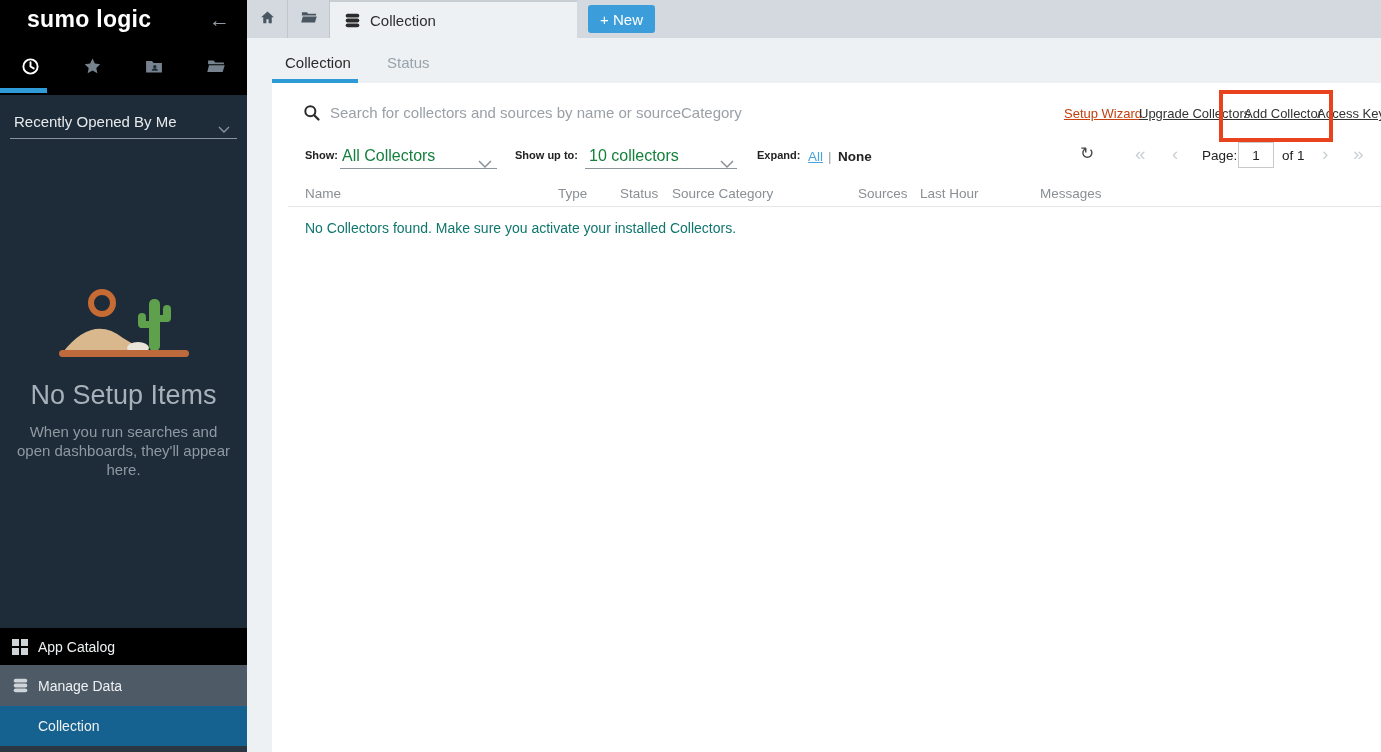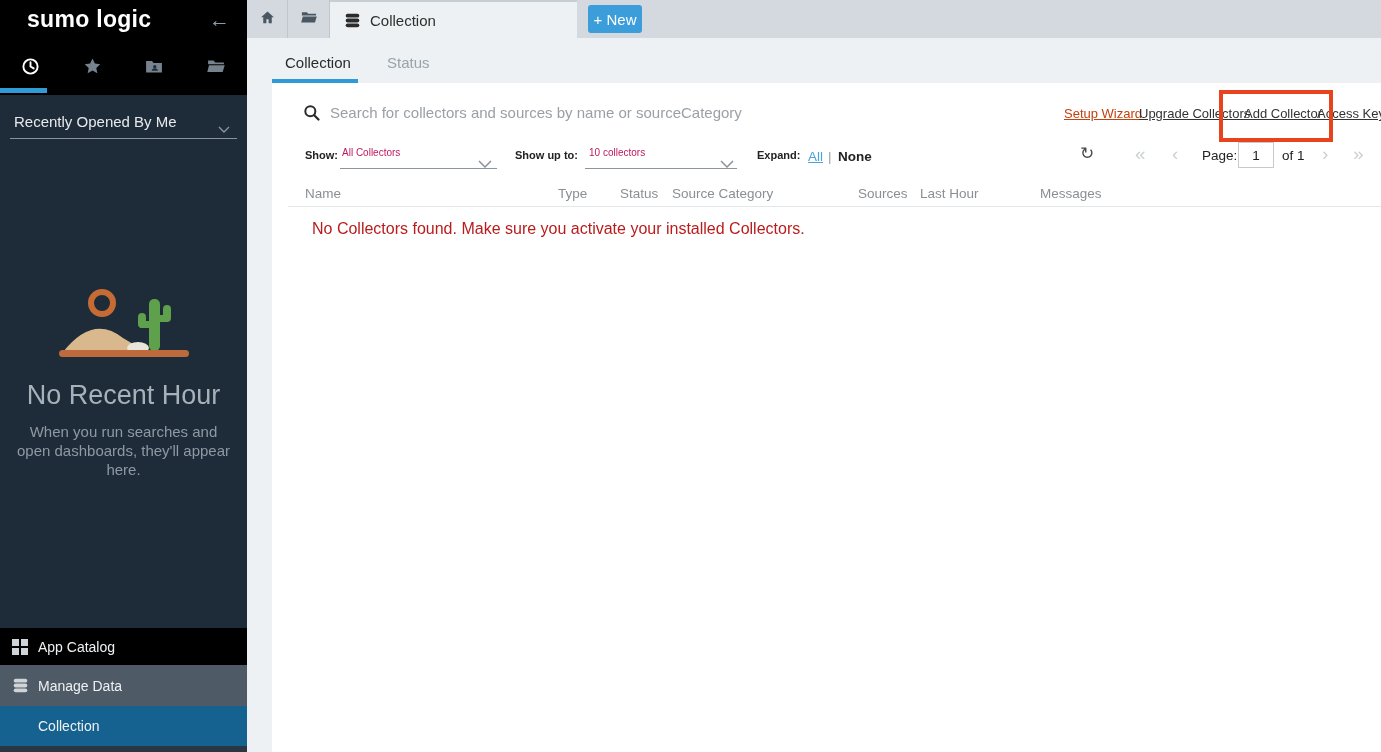--- a/index.html
+++ b/index.html
@@ -28,21 +28,21 @@
   .row-appcatalog { top:628px; height:37px; background:#000000; }
   .row-managedata { top:665px; height:41px; background:#4e5a66; }
   .row-collection { top:706px; height:40px; background:#15618f; padding-left:38px; }
   .sb-bottom-strip { position:absolute; left:0; top:746px; width:247px; height:6px; background:#2a3642; }
 
   
   .tabbar { left:247px; top:0; width:1134px; height:38px; background:#d3d9de; }
   .tab-iconbtn { position:absolute; top:0; height:38px; display:flex; align-items:center; justify-content:center; color:#4a5763; border-right:1px solid #c0c7cc; cursor:pointer; }
   .tab-active { position:absolute; left:83px; top:0; width:247px; height:38px; background:#edf1f3; border-top:2px solid #c7ced3; display:flex; align-items:center; cursor:pointer; }
   .tab-active .tab-label { color:#2f2f2f; font-size:15px; margin-left:9px; }
-  .btn-new { position:absolute; left:341px; top:5px; width:54px; height:28px; background:#3b9edb; color:#ffffff; font-size:15px; border:none; border-radius:3px; cursor:pointer; font-family:"Liberation Sans", sans-serif; }
+  .btn-new { position:absolute; left:341px; top:5px; width:67px; height:28px; background:#3b9edb; color:#ffffff; font-size:15px; border:none; border-radius:3px; cursor:pointer; font-family:"Liberation Sans", sans-serif; }
 
   
   .subtabs { left:247px; top:38px; width:1134px; height:45px; background:#edf1f3; }
   .subtab { position:absolute; top:16px; font-size:15px; cursor:pointer; }
   .subtab.on { color:#2b2b2b; }
   .subtab.off { color:#99a3ab; }
   .subtab-underline { position:absolute; left:25px; top:41px; width:86px; height:4px; background:#2e9bd6; }
 
   
   .gutter { left:247px; top:83px; width:25px; height:669px; background:#edf1f3; }
@@ -50,36 +50,36 @@
 
   .search-icon { position:absolute; left:31px; top:21px; color:#2b2b2b; }
   .search-input { position:absolute; left:58px; top:14px; width:720px; height:30px; border:none; outline:none; font-size:15px; color:#444; font-family:"Liberation Sans", sans-serif; background:transparent; }
   .search-input::placeholder { color:#9aa0a6; opacity:1; }
 
   .top-link { position:absolute; top:23px; font-size:13px; text-decoration:underline; cursor:pointer; white-space:nowrap; }
   .link-blue { color:#c2410c; }
   .link-dark { color:#333333; }
 
   .ctl-label { position:absolute; top:66px; font-size:11px; font-weight:700; color:#222; }
-  .ctl-value { position:absolute; top:64px; font-size:10px; color:#be185d; cursor:pointer; }
+  .ctl-value { position:absolute; top:64px; font-size:16px; color:#15803d; cursor:pointer; }
   .ctl-underline { position:absolute; top:85px; height:1px; background:#8c959c; }
   .ctl-chevron { position:absolute; top:71px; color:#8b939a; cursor:pointer; }
   .expand-all { position:absolute; top:66px; font-size:13.5px; color:#4aa3da; text-decoration:underline; cursor:pointer; }
   .expand-sep { position:absolute; top:66px; font-size:13.5px; color:#9aa0a6; }
   .expand-none { position:absolute; top:66px; font-size:13.5px; font-weight:600; color:#222; cursor:pointer; }
 
   .refresh { position:absolute; left:808px; top:60px; font-size:17px; color:#4a4a4a; cursor:pointer; }
   .pg-chev { position:absolute; top:60px; font-size:19px; color:#cbd0d4; cursor:pointer; }
   .pg-label { position:absolute; left:930px; top:65px; font-size:13.5px; color:#222; }
   .pg-input { position:absolute; left:966px; top:59px; width:36px; height:26px; border:1px solid #c6cacd; text-align:center; font-size:13.5px; color:#222; font-family:"Liberation Sans", sans-serif; outline:none; }
   .pg-of { position:absolute; left:1010px; top:65px; font-size:13.5px; color:#222; }
 
   .col-h { position:absolute; top:103px; font-size:13.5px; color:#8a8f94; }
   .table-rule { position:absolute; left:16px; top:123px; width:1093px; height:1px; background:#e4e7e9; }
-  .empty-msg { position:absolute; left:40px; top:137px; font-size:16px; color:#b91c1c; }
+  .empty-msg { position:absolute; left:33px; top:137px; font-size:14px; color:#0f766e; }
 
   
   .annotation-box { left:1219px; top:90px; width:114px; height:52px; border:4px solid #e8431d; z-index:50; pointer-events:none; }
 </style>
 </head>
 <body>
 
 <aside class="abs sidebar">
   <div class="sb-header">
     <div class="logo">sumo logic</div>
@@ -137,21 +137,21 @@
       <rect x="94" y="11" width="11" height="52" rx="5" fill="#5ea04b"></rect>
       <rect x="83" y="25" width="8" height="15" rx="4" fill="#5ea04b"></rect>
       <rect x="85" y="33" width="12" height="7" fill="#5ea04b"></rect>
       <rect x="108" y="17" width="8" height="17" rx="4" fill="#5ea04b"></rect>
       <rect x="103" y="27" width="10" height="7" fill="#5ea04b"></rect>
       <path d="M8 64 Q38 26 68 50 Q84 60 96 64 Z" fill="#d8b88c"></path>
       <ellipse cx="83" cy="60" rx="11" ry="6" fill="#e9e5da"></ellipse>
       <rect x="4" y="62" width="130" height="7" rx="3.5" fill="#bf6a3c"></rect>
     </svg>
   </div>
-  <div class="empty-title">No Recent Hour</div>
+  <div class="empty-title">No Setup Items</div>
   <div class="empty-sub">When you run searches and open dashboards, they'll appear here.</div>
 
   <div class="sb-bottom-item row-managedata">
     <span class="sb-bi-icon">
       <svg width="17" height="17" viewBox="0 0 20 20">
           <rect x="2" y="2" width="16" height="4.6" rx="2.3" fill="#cfd4d8"></rect>
           <rect x="2" y="7.7" width="16" height="4.6" rx="2.3" fill="#cfd4d8"></rect>
           <rect x="2" y="13.4" width="16" height="4.6" rx="2.3" fill="#cfd4d8"></rect>
         </svg>
     </span>

